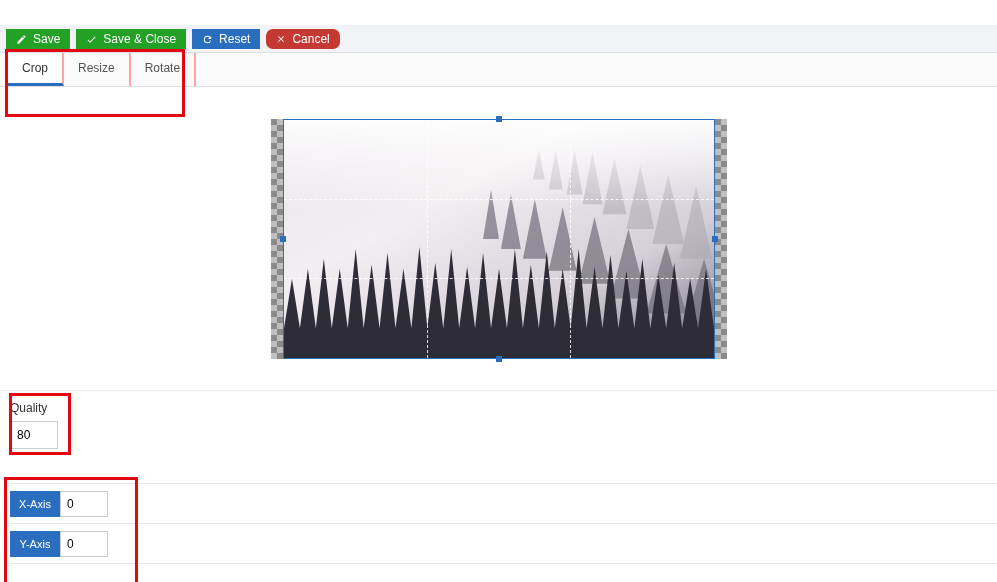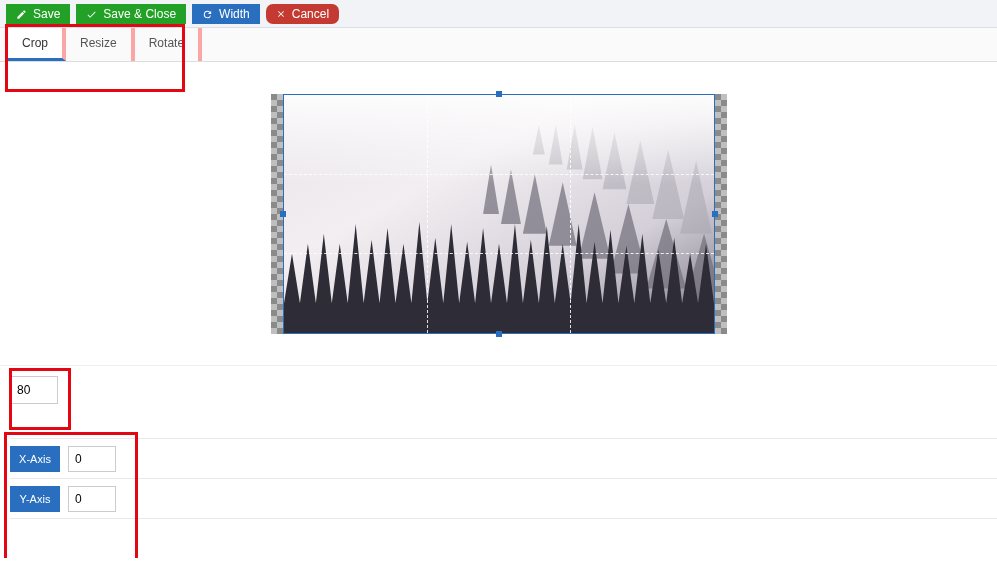--- a/index.html
+++ b/index.html
@@ -11,20 +11,21 @@
     width: 997px;
   }
   
   .toolbar {
     background: #f1f3f6;
     border-bottom: 1px solid #dbe0e8;
     padding: 4px 6px;
     height: 28px;
     display: flex;
     gap: 6px;
+    margin-top: 25px;
   }
   .tb-group { display: flex; gap: 2px; }
   .btn {
     display: flex;
     align-items: center;
     gap: 6px;
     color: #fff;
     font-size: 12px;
     height: 20px;
     padding: 0 10px;
@@ -44,21 +45,21 @@
     display: flex;
     background: #fafafa;
     border-bottom: 1px solid #ddd;
     padding-left: 8px;
   }
   .tab {
     padding: 8px 14px 8px;
     font-size: 12px;
     color: #555;
     cursor: pointer;
-    border-right: 4px solid #fca5a5;
+    border-right: 2px solid #fca5a5;
     background: #fafafa;
   }
   .tab.active {
     background: #fff;
     border-bottom: 3px solid #2a6fbf;
     color: #333;
   }
   .tabs-highlight-box {
     position: absolute;
     left: 5px; top: -4px;
@@ -127,21 +128,21 @@
 
   .axis-list { margin-top: 34px; position:relative; padding-left:10px; }
   .axis-row {
     display:flex; align-items:center; height:40px;
     border-top:1px solid #e9e9e9;
   }
   .axis-row:last-child { border-bottom:1px solid #e9e9e9; }
   .axis-btn {
     background:#2a6fbf; color:#fff; width:50px; height:26px;
     display:flex; align-items:center; justify-content:center;
-    font-size:11px; border:none; cursor:pointer; margin-right:8px;
+    font-size:11px; border:none; cursor:pointer; margin-right:0;
   }
   .axis-val {
     width:48px; height:26px; border:1px solid #ccc; padding:0 6px; font-size:12px;
   }
   .axis-row:nth-child(4) .axis-btn { height:20px; margin-top:10px; }
   .axis-row:nth-child(4) .axis-val { height:20px; margin-top:10px; }
   .axis-row:nth-child(4) { height:30px; overflow:hidden; border-bottom:none;}
   .axis-highlight {
     position:absolute; left:4px; top:-6px; width:134px; height:168px;
     border:3px solid #e30613; pointer-events:none;
@@ -172,21 +173,21 @@
       <span>Save &amp; Close</span>
     </button>
   </div>
   <div class="tb-group">
     <button class="btn btn-blue">
       <span class="icon">
         <svg width="11" height="11" viewBox="0 0 24 24" fill="#fff">
             <path d="M17.65 6.35A7.95 7.95 0 0 0 12 4a8 8 0 1 0 7.73 10h-2.08A6 6 0 1 1 12 6c1.66 0 3.14.69 4.22 1.78L13 11h7V4l-2.35 2.35z"></path>
           </svg>
       </span>
-      <span>Width</span>
+      <span>Reset</span>
     </button>
   </div>
   <div class="tb-group">
     <button class="btn btn-red">
       <span class="icon">
         <svg width="10" height="10" viewBox="0 0 24 24" fill="#fff">
             <path d="M19 6.41 17.59 5 12 10.59 6.41 5 5 6.41 10.59 12 5 17.59 6.41 19 12 13.41 17.59 19 19 17.59 13.41 12z"></path>
           </svg>
       </span>
       <span>Cancel</span>
@@ -264,20 +265,21 @@
       </div>
     </div>
     <div class="handle tm"></div>
     <div class="handle bm"></div>
     <div class="handle lm"></div>
     <div class="handle rm"></div>
   </div>
 </div>
 
 <div class="form-section">
+  <span class="section-label">Quality</span>
   <input class="quality-input" type="text" value="80" style="">
   <div class="quality-highlight"></div>
 </div>
 
 <div class="axis-list">
   <div class="axis-row">
     <button class="axis-btn">
       <span>X-Axis</span>
     </button>
     <input class="axis-val" type="text" value="0" style="">

